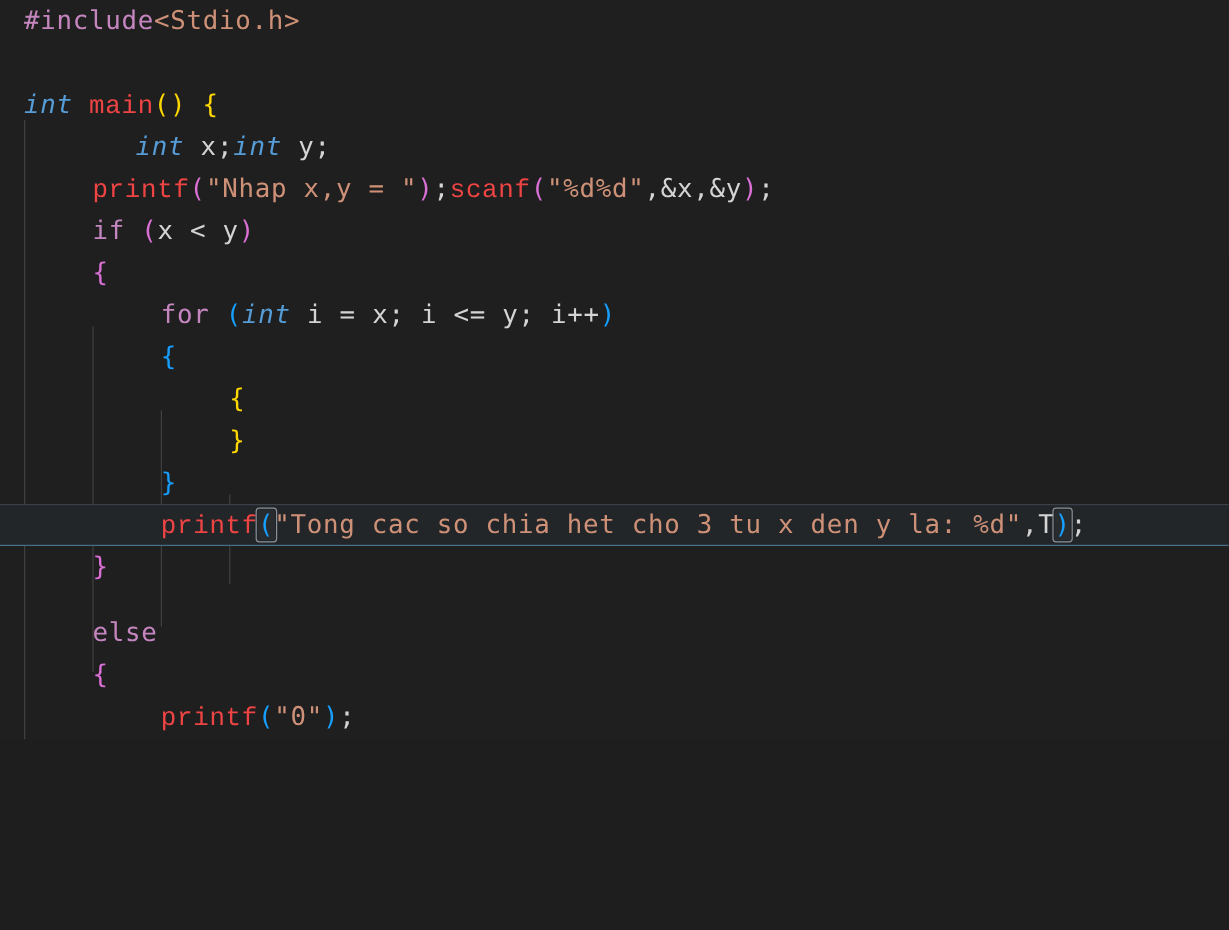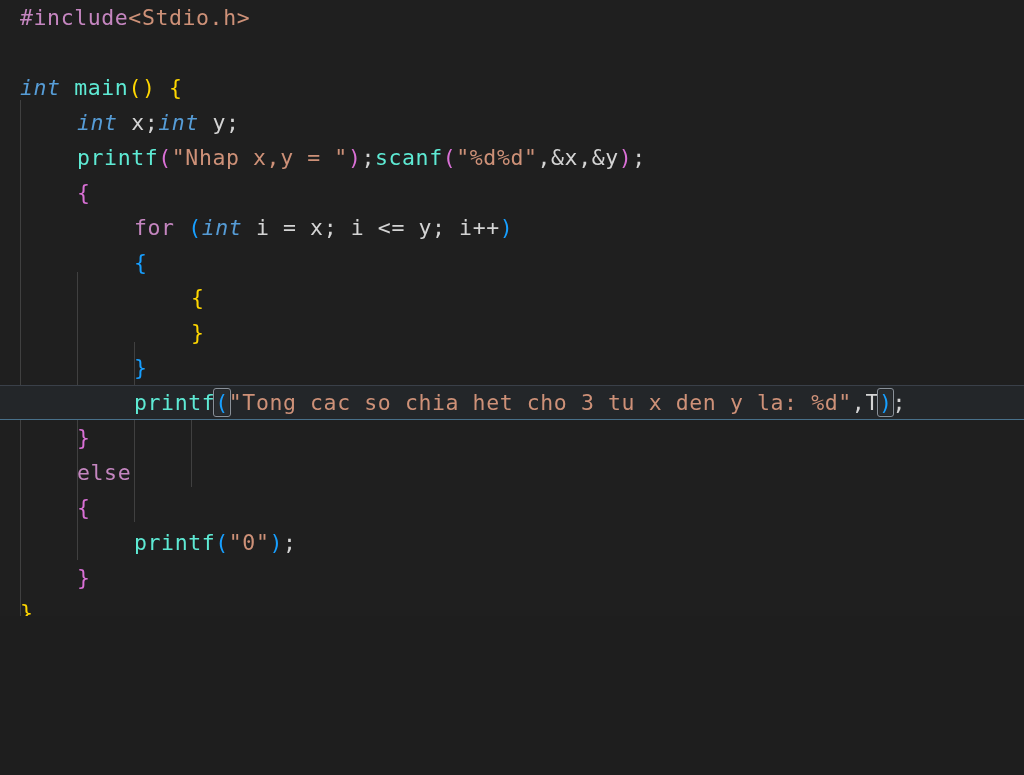--- a/index.html
+++ b/index.html
@@ -59,21 +59,21 @@
     border-bottom: 1px solid #48708a;
     height: 35px;
     line-height: 33px;
   }
 
   
   .t-pre     { color: #c586c0; }   
   .t-header  { color: #ce9178; }   
   .t-kw      { color: #569cd6; font-style: italic; }   
   .t-ctrl    { color: #c586c0; }   
-  .t-fn      { color: #5eead4; }   
+  .t-fn      { color: #ef4444; font-family: Liberation Mono, monospace; }   
   .t-str     { color: #ce9178; }   
   .t-num     { color: #b5cea8; }   
   .t-var     { color: #d4d4d4; }   
   .t-op      { color: #d4d4d4; }   
   .t-punc    { color: #d4d4d4; }   
 
   
   .b0 { color: #ffd700; }          
   .b1 { color: #da70d6; }          
   .b2 { color: #179fff; }          
@@ -97,30 +97,31 @@
       <div class="guide" style="left: 77px; top: 272px; height: 288px; background: rgb(64, 64, 64);"></div>
       <div class="guide" style="left: 77px; top: 630px; height: 70px; background: rgb(64, 64, 64);"></div>
       <div class="guide" style="left: 134px; top: 342px; height: 180px; background: rgb(64, 64, 64);"></div>
       <div class="guide" style="left: 191px; top: 412px; height: 75px; background: rgb(64, 64, 64);"></div>
     </div>
 
   <div class="code-area">
       <div class="line" style="padding-left: 20px;"><span class="t-pre">#include</span><span class="t-header">&lt;Stdio.h&gt;</span></div>
       <div class="line" style="padding-left: 20px;">&nbsp;</div>
       <div class="line" style="padding-left: 20px;"><span class="t-kw">int</span><span class="t-var"> </span><span class="t-fn">main</span><span class="b0">(</span><span class="b0">)</span><span class="t-var"> </span><span class="b0">{</span></div>
-      <div class="line" style="padding-left: 77px;"><span class="t-kw">int</span><span class="t-var"> x</span><span class="t-punc">;</span><span class="t-kw">int</span><span class="t-var"> y</span><span class="t-punc">;</span></div>
+      <div class="line" style="padding-left: 77px; margin-left: 36px;"><span class="t-kw">int</span><span class="t-var"> x</span><span class="t-punc">;</span><span class="t-kw">int</span><span class="t-var"> y</span><span class="t-punc">;</span></div>
       <div class="line" style="padding-left: 77px;"><span class="t-fn">printf</span><span class="b1">(</span><span class="t-str">"Nhap x,y = "</span><span class="b1">)</span><span class="t-punc">;</span><span class="t-fn">scanf</span><span class="b1">(</span><span class="t-str">"%d%d"</span><span class="t-punc">,</span><span class="t-var">&amp;x</span><span class="t-punc">,</span><span class="t-var">&amp;y</span><span class="b1">)</span><span class="t-punc">;</span></div>
+      <div class="line" style="padding-left: 77px;"><span class="t-ctrl">if</span><span class="t-var"> </span><span class="b1">(</span><span class="t-var">x </span><span class="t-op">&lt;</span><span class="t-var"> y</span><span class="b1">)</span></div>
       <div class="line" style="padding-left: 77px;"><span class="b1">{</span></div>
       <div class="line" style="padding-left: 134px;"><span class="t-ctrl">for</span><span class="t-var"> </span><span class="b2">(</span><span class="t-kw">int</span><span class="t-var"> i </span><span class="t-op">=</span><span class="t-var"> x</span><span class="t-punc">;</span><span class="t-var"> i </span><span class="t-op">&lt;=</span><span class="t-var"> y</span><span class="t-punc">;</span><span class="t-var"> i</span><span class="t-op">++</span><span class="b2">)</span></div>
       <div class="line" style="padding-left: 134px;"><span class="b2">{</span></div>
       <div class="line" style="padding-left: 191px;"><span class="b3">{</span></div>
       <div class="line" style="padding-left: 191px;"><span class="b3">}</span></div>
       <div class="line" style="padding-left: 134px;"><span class="b2">}</span></div>
       <div class="line current" style="padding-left: 134px;"><span class="t-fn">printf</span><span class="b2 bracket-match">(</span><span class="t-str">"Tong cac so chia het cho 3 tu x den y la: %d"</span><span class="t-punc">,</span><span class="t-var">T</span><span class="b2 bracket-match">)</span><span class="t-punc">;</span></div>
       <div class="line" style="padding-left: 77px;"><span class="b1">}</span></div>
-      <div class="line" style="padding-left: 77px;"><span class="t-ctrl">else</span></div>
+      <div class="line" style="padding-left: 77px; margin-top: 20px;"><span class="t-ctrl">else</span></div>
       <div class="line" style="padding-left: 77px;"><span class="b1">{</span></div>
       <div class="line" style="padding-left: 134px;"><span class="t-fn">printf</span><span class="b2">(</span><span class="t-str">"0"</span><span class="b2">)</span><span class="t-punc">;</span></div>
       <div class="line" style="padding-left: 77px;"><span class="b1">}</span></div>
       <div class="line" style="padding-left: 20px;"><span class="b0">}</span></div>
     </div>
 
 </div>
 
 </body></html>

